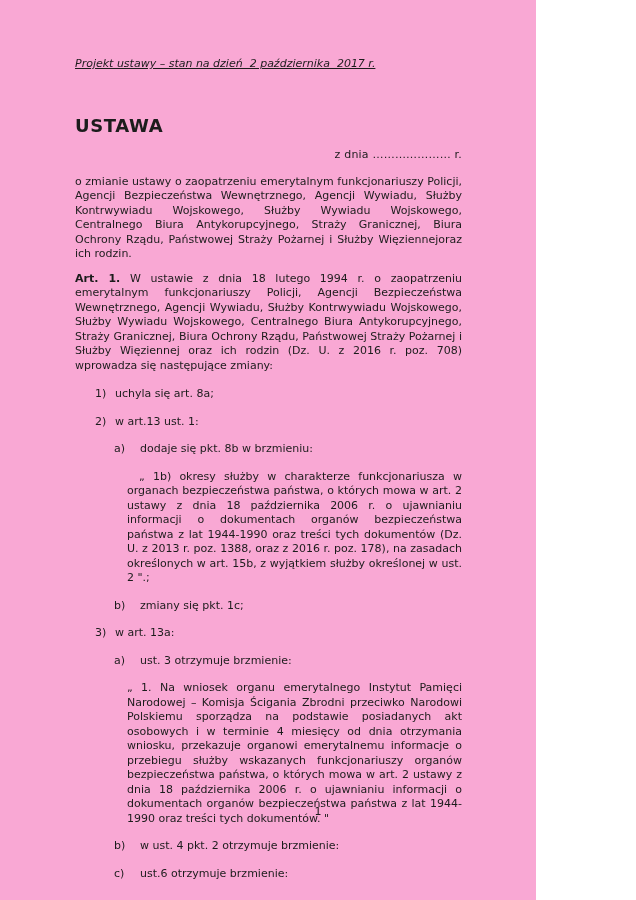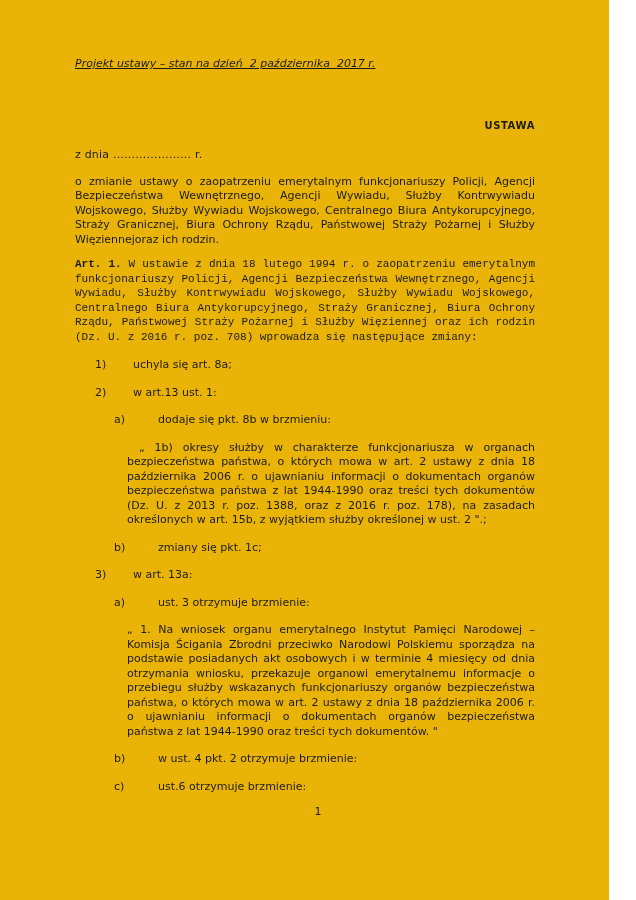--- a/index.html
+++ b/index.html
@@ -1,62 +1,61 @@
 <!DOCTYPE html>
 <html lang="pl"><head>
 <meta charset="utf-8">
 <style>
   html, body { margin: 0; padding: 0; background: #ffffff; }
   .page {
     position: relative;
-    width: 609px;
+    width: 536px;
     height: 900px;
     box-sizing: border-box;
-    background: #eab308;
+    background: #f9a8d4;
     color: #1c1c1c;
     font-family: "DejaVu Sans", "Liberation Sans", sans-serif;
     font-size: 11px;
     line-height: 14.5px;
     padding: 57px 74px 0 75px;
     overflow: hidden;
   }
   .doc-header {
     font-style: italic;
     text-decoration: underline;
     white-space: pre-wrap;
   }
   .title {
-    text-align: right;
+    text-align: left;
     font-weight: bold;
-    font-size: 10px;
+    font-size: 18px;
     letter-spacing: 0.6px;
     margin-top: 47px;
   }
   .date-line {
-    text-align: left;
+    text-align: right;
     margin-top: 15px;
     letter-spacing: 0.2px;
   }
   .subject {
     font-weight: normal;
     text-align: justify;
     margin: 12px 0 0 0;
   }
   .body-par {
     text-align: justify;
     margin: 10px 0 0 0;
-    font-family: Liberation Mono, monospace;
   }
   .bold { font-weight: bold; }
   .list { margin-top: 14px; }
   .l1 { display: flex; margin: 13px 0 0 20px; }
   .m1 { width: 20px; flex: none; }
   .l2 { display: flex; margin: 13px 0 0 39px; }
   .m2 { width: 26px; flex: none; }
-  .item-text { flex: 1; margin-left: 18px; }
+  .item-text { flex: 1; }
   .quote {
     text-align: justify;
     margin: 13px 0 0 52px;
   }
   .quote.first-indent { text-indent: 12px; }
   .page-number {
     position: absolute;
     top: 805px;
     left: 0;
     width: 636px;

